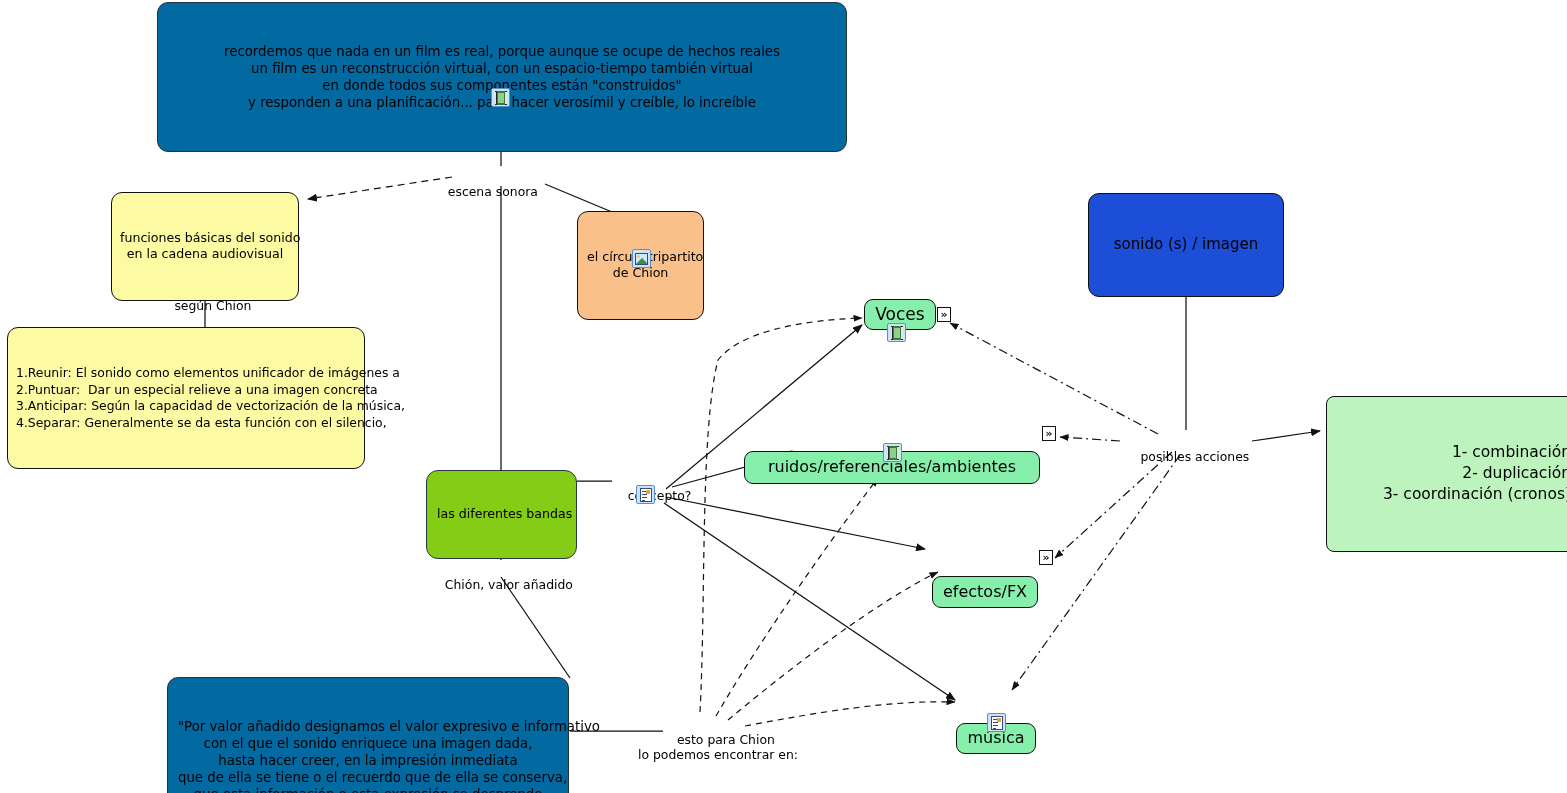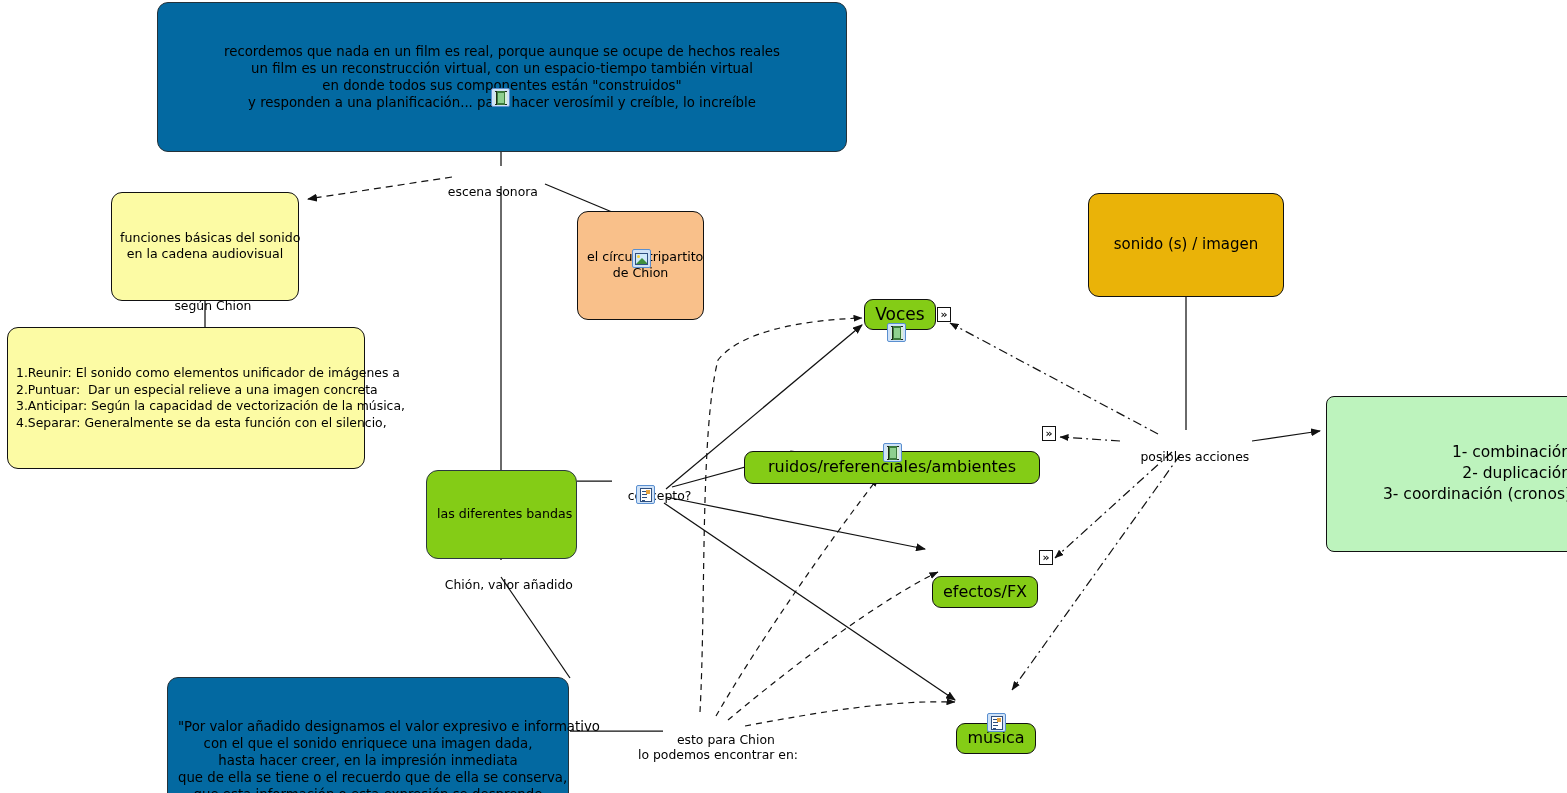--- a/index.html
+++ b/index.html
@@ -29,30 +29,30 @@
   }
   .n-yellow-list{
     background:#fcfba4;border-color:#111;
     font-size:12.4px;padding:4px 8px;border-radius:11px;line-height:1.33;
   }
   .n-orange{
     background:#f9c08a;border-color:#111;
     font-size:12.6px;padding:5px 9px;border-radius:11px;
   }
   .n-green{
-    background:#eab308;border-color:#111;
+    background:#1d4ed8;border-color:#111;
     font-size:15px;padding:3px 10px;border-radius:11px;
   }
   .n-green-list{
     background:#bdf3bd;border-color:#111;
     font-size:15.5px;padding:3px 10px;border-radius:8px;
     text-align:left;line-height:1.36;
   }
   .n-blue{
-    background:#84cc16;border-color:#111;
+    background:#86efac;border-color:#111;
     font-size:17px;padding:2px 10px;border-radius:9px;
     display:flex;align-items:center;justify-content:center;
   }
   .n-blue.small{font-size:16px;margin-top:34px;}
   .n-pill{
     background:#84cc16;border-color:#2c3840;
     font-size:12.6px;padding:3px 10px;border-radius:12px;
   }
 
   .edge-label{

